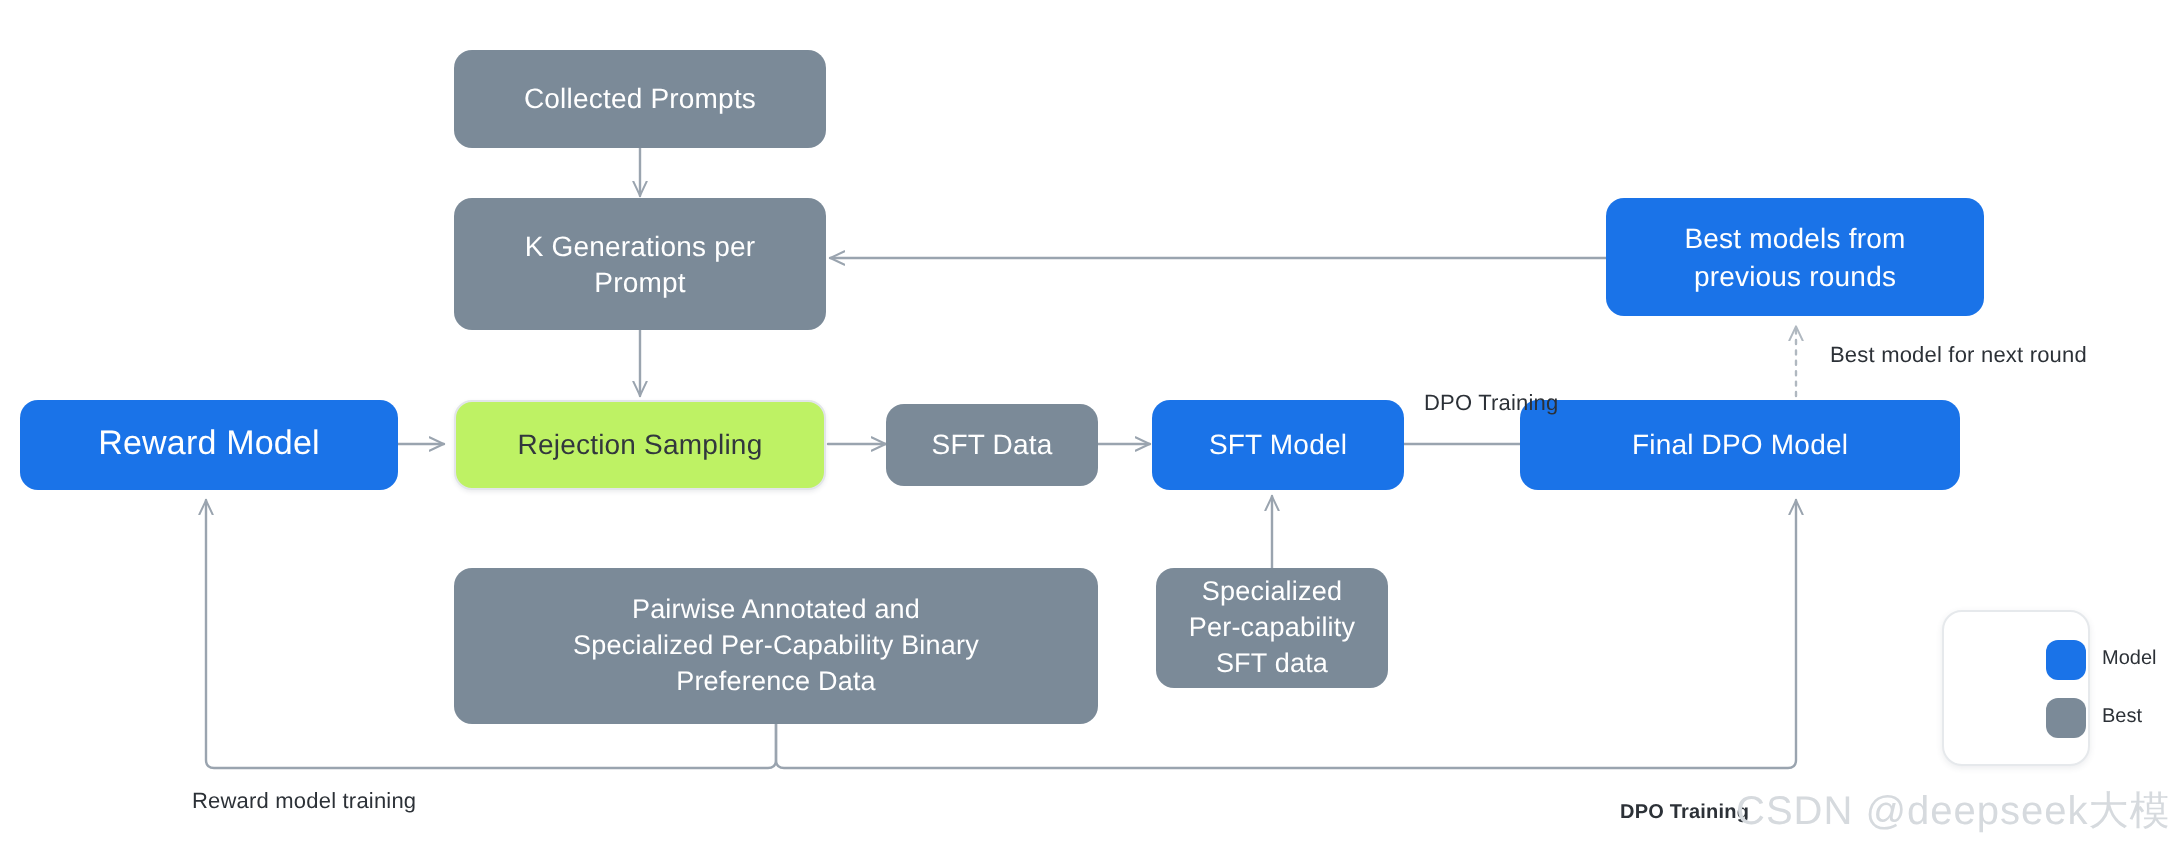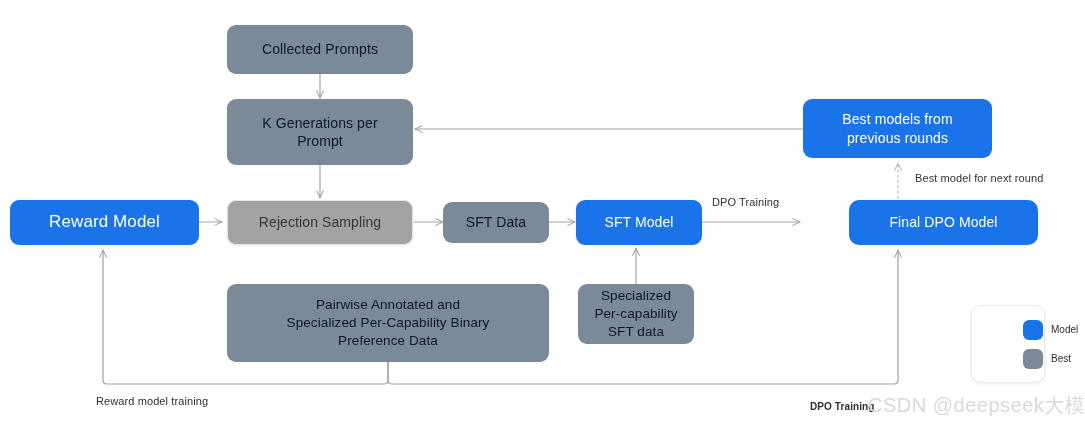--- a/index.html
+++ b/index.html
@@ -38,24 +38,24 @@
     white-space: pre-line;
     letter-spacing: 0.1px;
   }
   .node.model {
     background: #1a73e8;
     color: #ffffff;
     text-align: center;
   }
   .node.data {
     background: #7b8a98;
-    color: #0f172a;
+    color: #ffffff;
   }
   .node.plain {
-    background: #a3a3a3;
+    background: #bef264;
     color: #32373d;
     border: 1px solid #e2e5e9;
     box-shadow: 0 1px 2px rgba(60,70,85,.10);
   }
   .edge-label {
     position: absolute;
     font-size: 11px;
     color: #2c3137;
     white-space: nowrap;
     letter-spacing: 0.1px;
@@ -172,21 +172,21 @@
   </div>
 
   <div class="node data" style="left:443px; top:202px; width:106px; height:41px; font-size:14px;">
     <span>SFT Data</span>
   </div>
 
   <div class="node model" style="left:576px; top:200px; width:126px; height:45px; font-size:14px;">
     <span>SFT Model</span>
   </div>
 
-  <div class="node model" style="left:849px; top:200px; width:189px; height:45px; font-size:14px;border-radius:10px;">
+  <div class="node model" style="left:760px; top:200px; width:220px; height:45px; font-size:14px;">
     <span>Final DPO Model</span>
   </div>
 
   <div class="node data" style="left:227px; top:284px; width:322px; height:78px; font-size:13.5px;text-align:center;">
     <span>Pairwise Annotated and
 Specialized Per-Capability Binary
 Preference Data</span>
   </div>
 
   <div class="node data" style="left:578px; top:284px; width:116px; height:60px; font-size:13.5px;">

